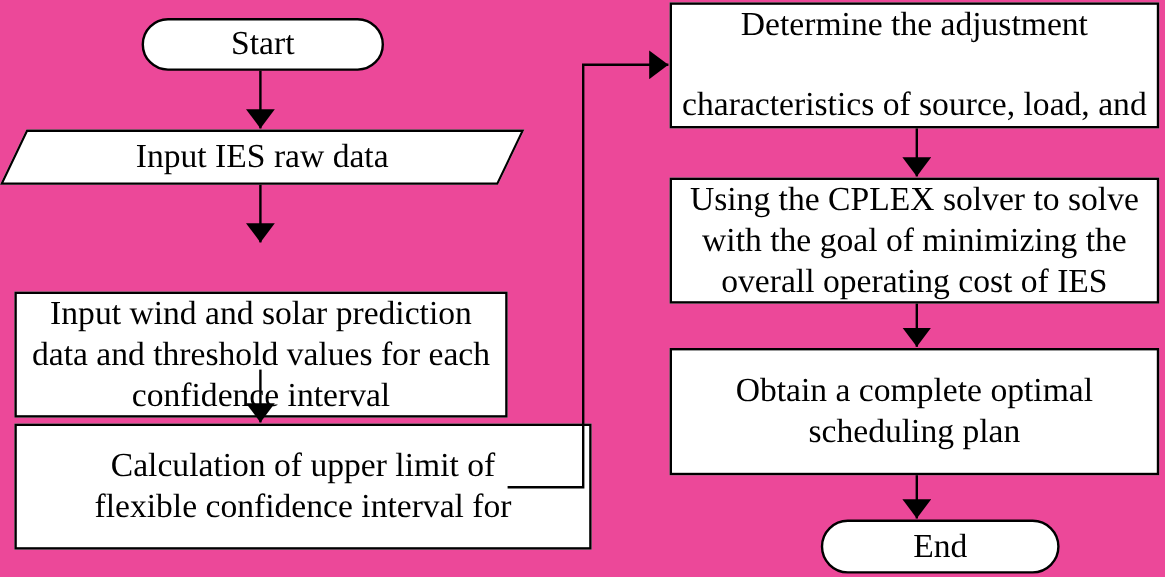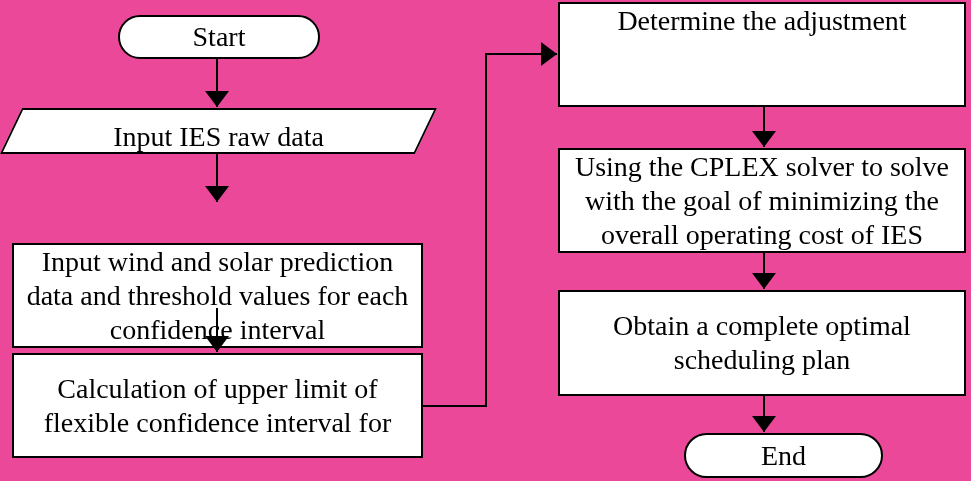--- a/index.html
+++ b/index.html
@@ -34,21 +34,21 @@
     position: absolute;
     box-sizing: border-box;
     background: #ffffff;
     border: 2px solid #000000;
     transform: skewX(-25.6deg);
     transform-origin: 0 0;
   }
   .para-label {
     position: absolute;
     display: flex;
-    align-items: flex-end;
+    align-items: center;
     justify-content: center;
     text-align: center;
     font-size: 28px;
     line-height: 34px;
   }
   .overlay {
     position: absolute;
     left: 0;
     top: 0;
     pointer-events: none;
@@ -74,27 +74,28 @@
   <div class="para-label" style="left:0px; top:108px; width:437px; height:46px;">
     <div>Input IES raw data</div>
   </div>
 
   <div class="node" style="left:12px; top:203px; width:411px; height:105px;margin-top:40px;">
     <div>Input wind and solar prediction</div>
     <div>data and threshold values for each</div>
     <div>confidence interval</div>
   </div>
 
-  <div class="node" style="left:12px; top:353px; width:411px; height:105px;">
+  <div class="node" style="left:12px; top:353px; width:481px; height:105px;">
     <div>Calculation of upper limit of</div>
     <div>flexible confidence interval for</div>
   </div>
 
   <div class="node" style="left:558px; top:2px; width:408px; height:105px;justify-content:space-between;">
     <div>Determine the adjustment</div>
+    <div>characteristics of source, load, and</div>
   </div>
 
   <div class="node" style="left:558px; top:148px; width:408px; height:105px;">
     <div>Using the CPLEX solver to solve</div>
     <div>with the goal of minimizing the</div>
     <div>overall operating cost of IES</div>
   </div>
 
   <div class="node" style="left:558px; top:290px; width:408px; height:106px;align-items:center;">
     <div>Obtain a complete optimal</div>

